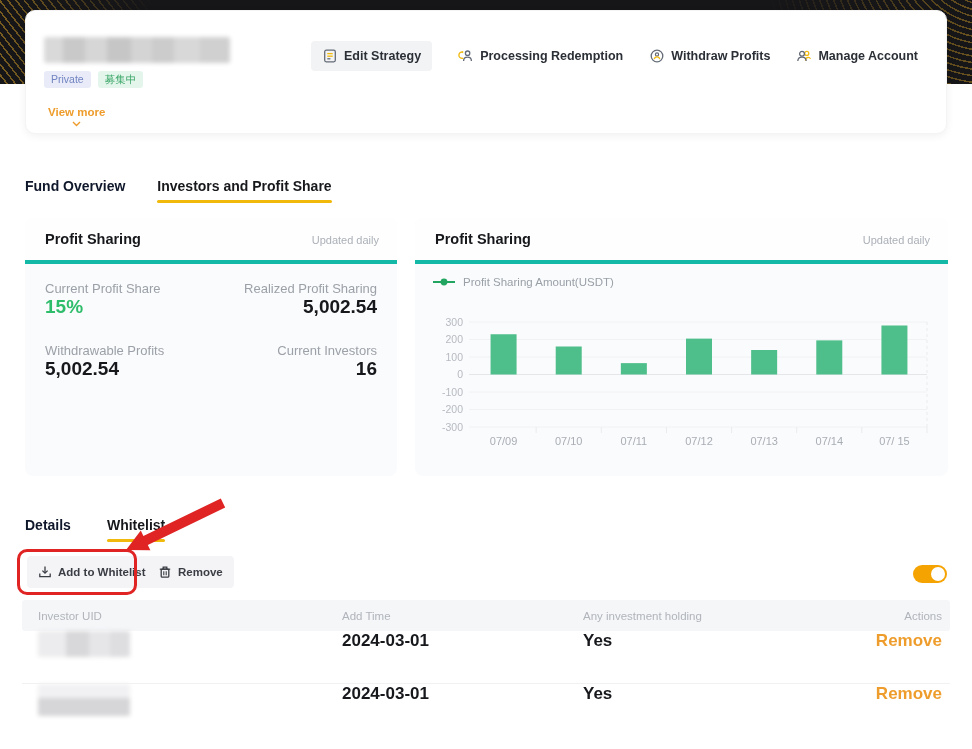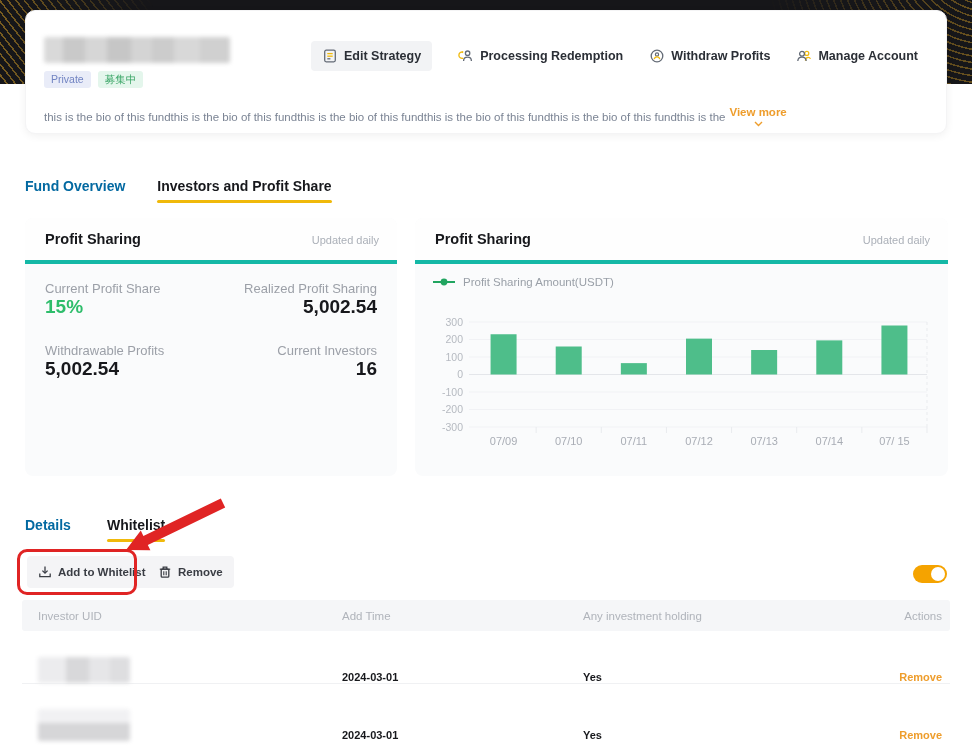--- a/index.html
+++ b/index.html
@@ -28,21 +28,21 @@
   .badge.private{background:#e9ecf8;color:#7183c2;}
   .badge.recruiting{background:#e4f6ec;color:#3aa566;}
   .header-actions{position:absolute;right:28px;top:30px;display:flex;align-items:center;gap:26px;}
   .action-btn{display:flex;align-items:center;gap:6px;font-size:12.5px;font-weight:600;color:#2b2f36;cursor:pointer;white-space:nowrap;}
   .action-btn.boxed{background:#f2f3f5;border-radius:4px;padding:7px 11px;}
   .bio-row{position:absolute;left:18px;top:95px;right:18px;font-size:11.5px;color:#7b8494;white-space:nowrap;overflow:hidden;display:flex;align-items:center;}
   .view-more{color:#ee9d2c;font-weight:600;margin-left:4px;display:inline-flex;align-items:center;gap:3px;cursor:pointer;flex-direction:column;}
 
   
   .main-tabs{position:absolute;left:25px;top:178px;display:flex;gap:32px;}
-  .tab{font-size:14px;color:#0369a1;font-weight:600;cursor:pointer;position:relative;padding-bottom:9px;}
+  .tab{font-size:14px;color:#0f172a;font-weight:600;cursor:pointer;position:relative;padding-bottom:9px;}
   .tab.active{color:#17181c;font-weight:700;}
   .tab.active::after{content:"";position:absolute;left:0;right:0;bottom:0;height:3px;background:#f0b90b;border-radius:2px;}
 
   
   .card{position:absolute;top:218px;background:#fafbfc;border-radius:8px;height:258px;box-sizing:border-box;}
   .card.left{left:25px;width:372px;}
   .card.right{left:415px;width:533px;}
   .card-head{height:42px;background:#fefefe;border-radius:8px 8px 0 0;border-bottom:4px solid #14b8a6;position:relative;}
   .card-title{position:absolute;left:20px;top:13px;font-size:14.5px;font-weight:700;color:#17181c;}
   .card-updated{position:absolute;right:18px;top:16px;font-size:11px;color:#abb0b8;}
@@ -62,21 +62,21 @@
   .add-btn{left:27px;top:556px;}
   .remove-btn{left:147px;top:556px;}
   .annotation-box{position:absolute;left:17px;top:549px;width:120px;height:46px;border:3px solid #e02424;border-radius:10px;box-sizing:border-box;pointer-events:none;}
   .annotation-arrow{position:absolute;left:118px;top:498px;pointer-events:none;}
   .toggle{position:absolute;right:25px;top:565px;width:34px;height:18px;border-radius:9px;background:#f5a300;cursor:pointer;}
   .toggle .knob{position:absolute;right:2px;top:2px;width:14px;height:14px;border-radius:50%;background:#fff;}
 
   
   .table{position:absolute;left:22px;top:600px;width:928px;}
   .thead{display:flex;align-items:center;height:31px;background:#f5f6f8;border-radius:3px;font-size:11.5px;color:#b0b4bb;}
-  .trow{display:flex;align-items:flex-end;height:52px;font-size:11px;color:#17181c;font-weight:700;}
+  .trow{display:flex;align-items:flex-start;height:52px;font-size:17px;color:#17181c;font-weight:700;}
   .trow + .trow{border-top:1px solid #f0f1f3;height:57px;}
   .c1{width:320px;padding-left:16px;box-sizing:border-box;}
   .c2{width:241px;}
   .c3{flex:1;}
   .c4{width:90px;text-align:right;padding-right:8px;box-sizing:border-box;}
   .remove-link{color:#ee9d2c;font-weight:600;cursor:pointer;}
   .uid-blur{width:92px;height:26px;border-radius:2px;filter:blur(2px);
     background:linear-gradient(90deg,#ececee 0 30%,#d8d8da 30% 55%,#e6e6e8 55% 78%,#dedee0 78% 100%);}
   .uid-blur.two{height:32px;background:
     linear-gradient(180deg,#f1f1f3 0 45%,#d6d6d8 45% 100%),
@@ -130,21 +130,20 @@
         <svg class="ic" width="16" height="16" viewBox="0 0 16 16">
           <circle cx="10.8" cy="5.4" r="2" fill="none" stroke="#f0b90b" stroke-width="1.2"></circle>
           <path d="M9.4 12.6 C9.5 10.5 10.8 9.4 12.2 9.4 C13.2 9.4 14 9.9 14.5 10.8" fill="none" stroke="#f0b90b" stroke-width="1.2"></path>
           <circle cx="6" cy="5.8" r="2.4" fill="none" stroke="#646b76" stroke-width="1.3"></circle>
           <path d="M1.8 13 C2 10.4 3.8 9.2 6 9.2 C8.2 9.2 10 10.4 10.2 13" fill="none" stroke="#646b76" stroke-width="1.3"></path>
         </svg>
         <span>Manage Account</span>
       </div>
     </div>
     <div class="bio-row">
-      <span>this is the bio of this fundthis is the bio of this fundthis is the bio of this fundthis is the bio of this fundthis is the bio of this fundthis is the</span>
       <span class="view-more">
         <span>View more</span>
         <svg class="ic" width="9" height="6" viewBox="0 0 9 6">
           <polyline points="1,1 4.5,4.5 8,1" fill="none" stroke="#ee9d2c" stroke-width="1.4"></polyline>
         </svg>
       </span>
     </div>
   </div>
 
   <div class="main-tabs">

